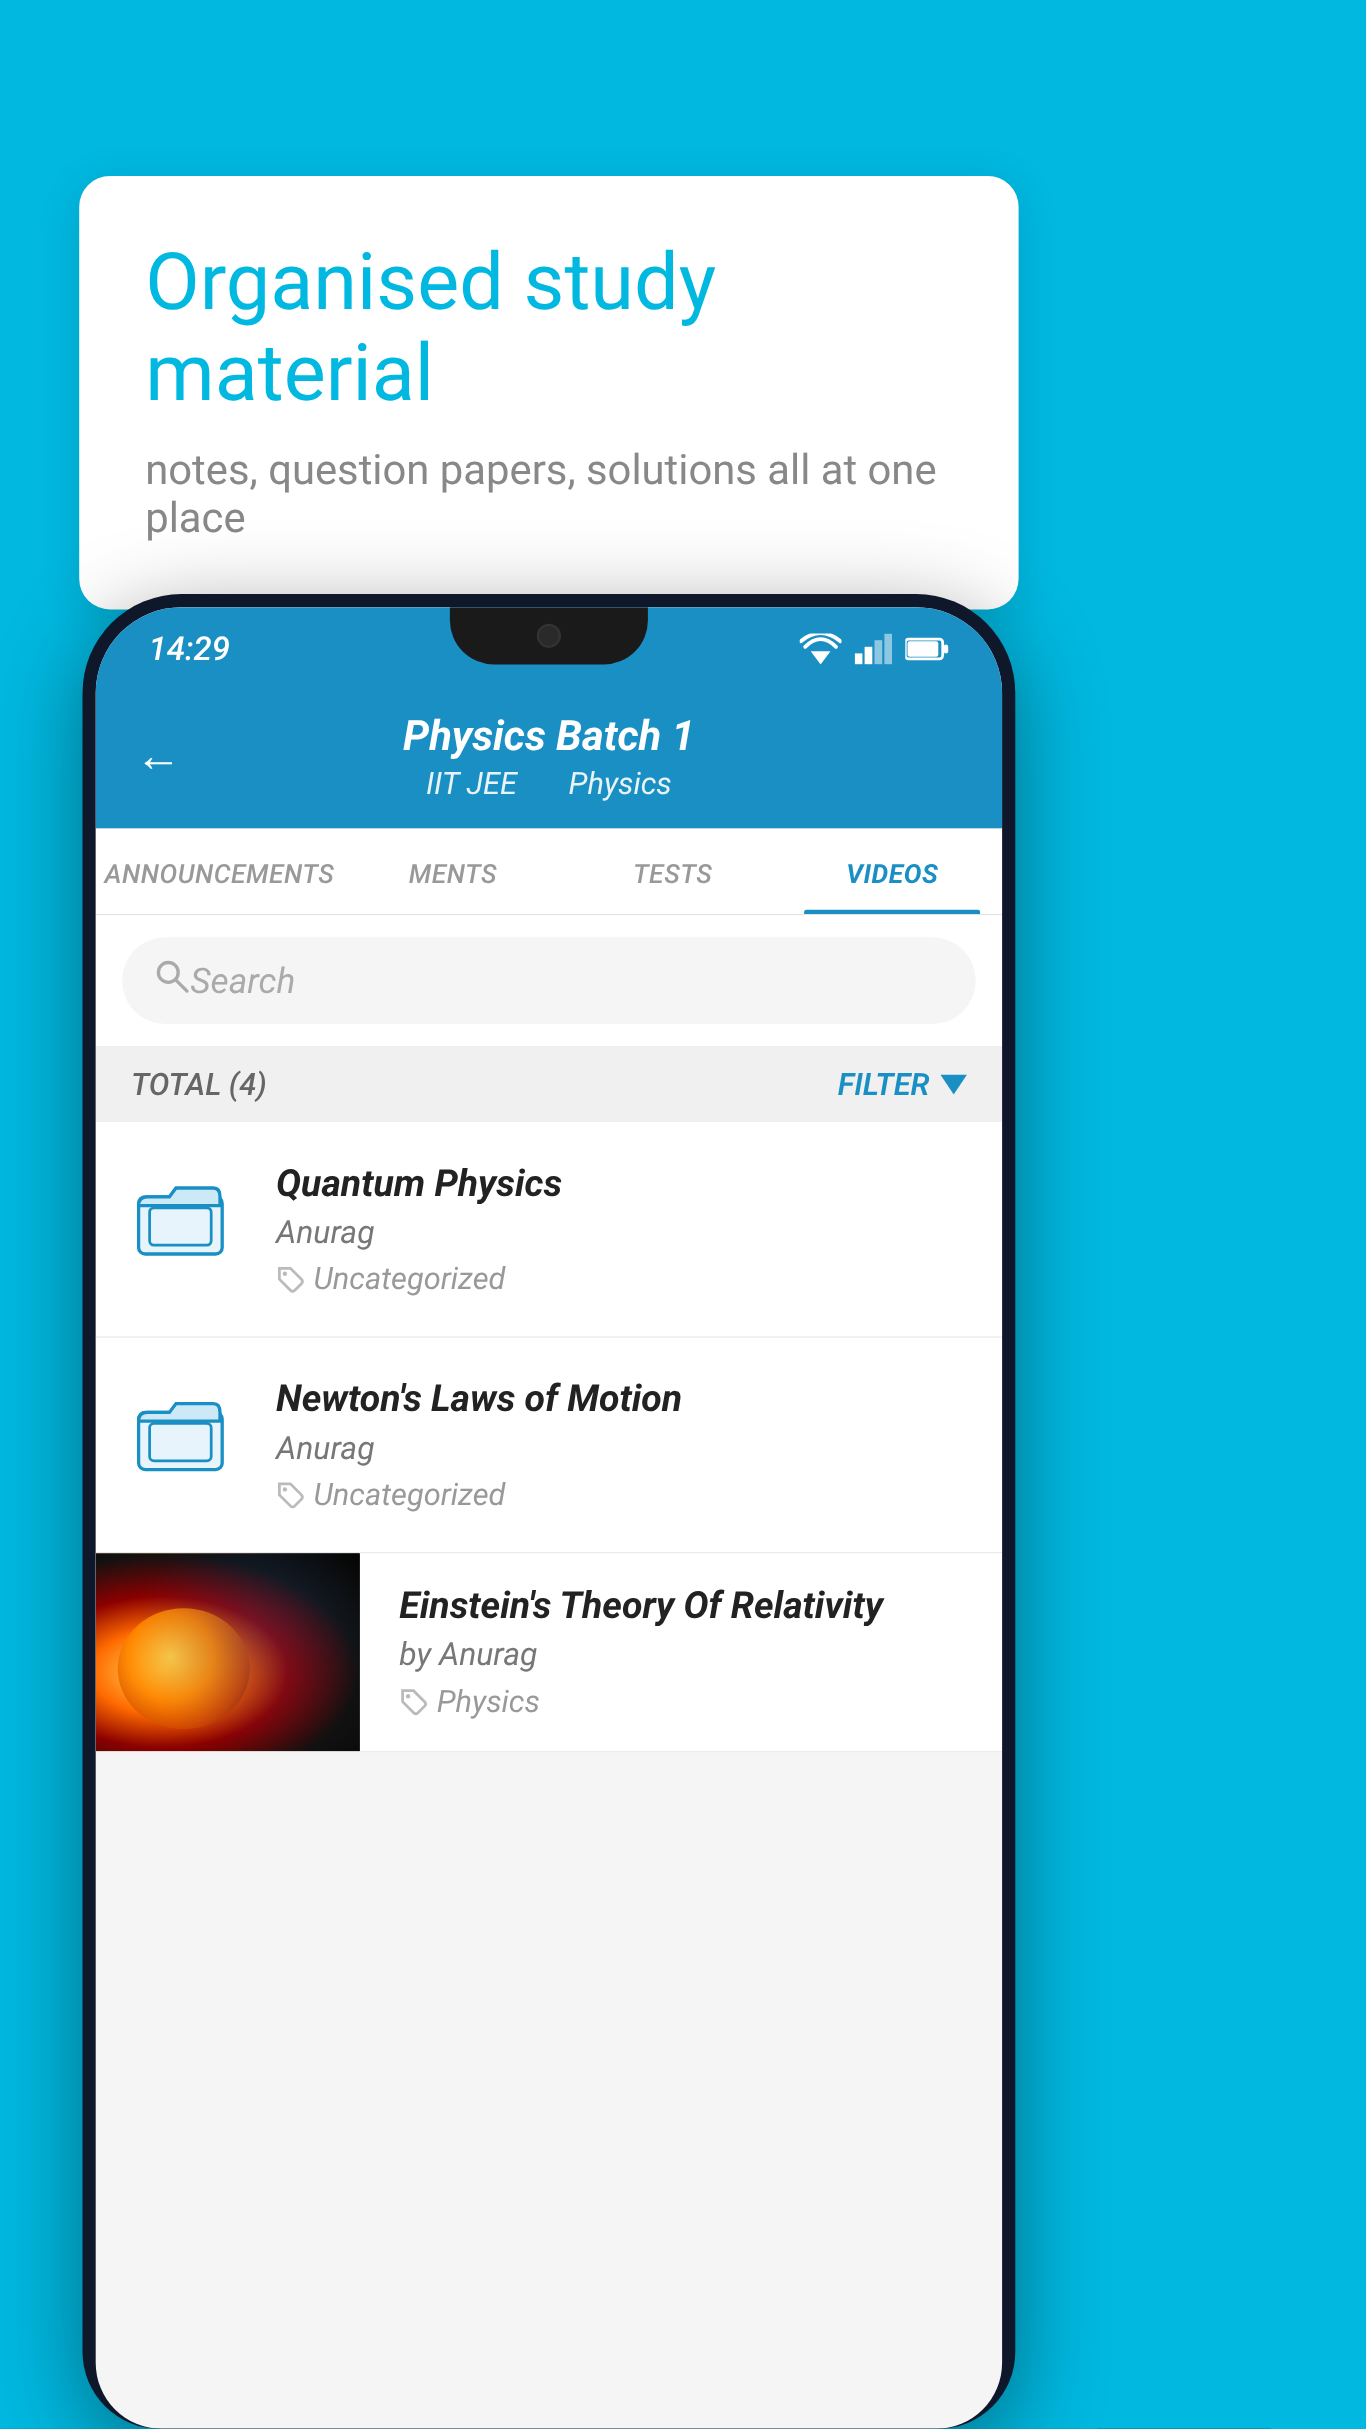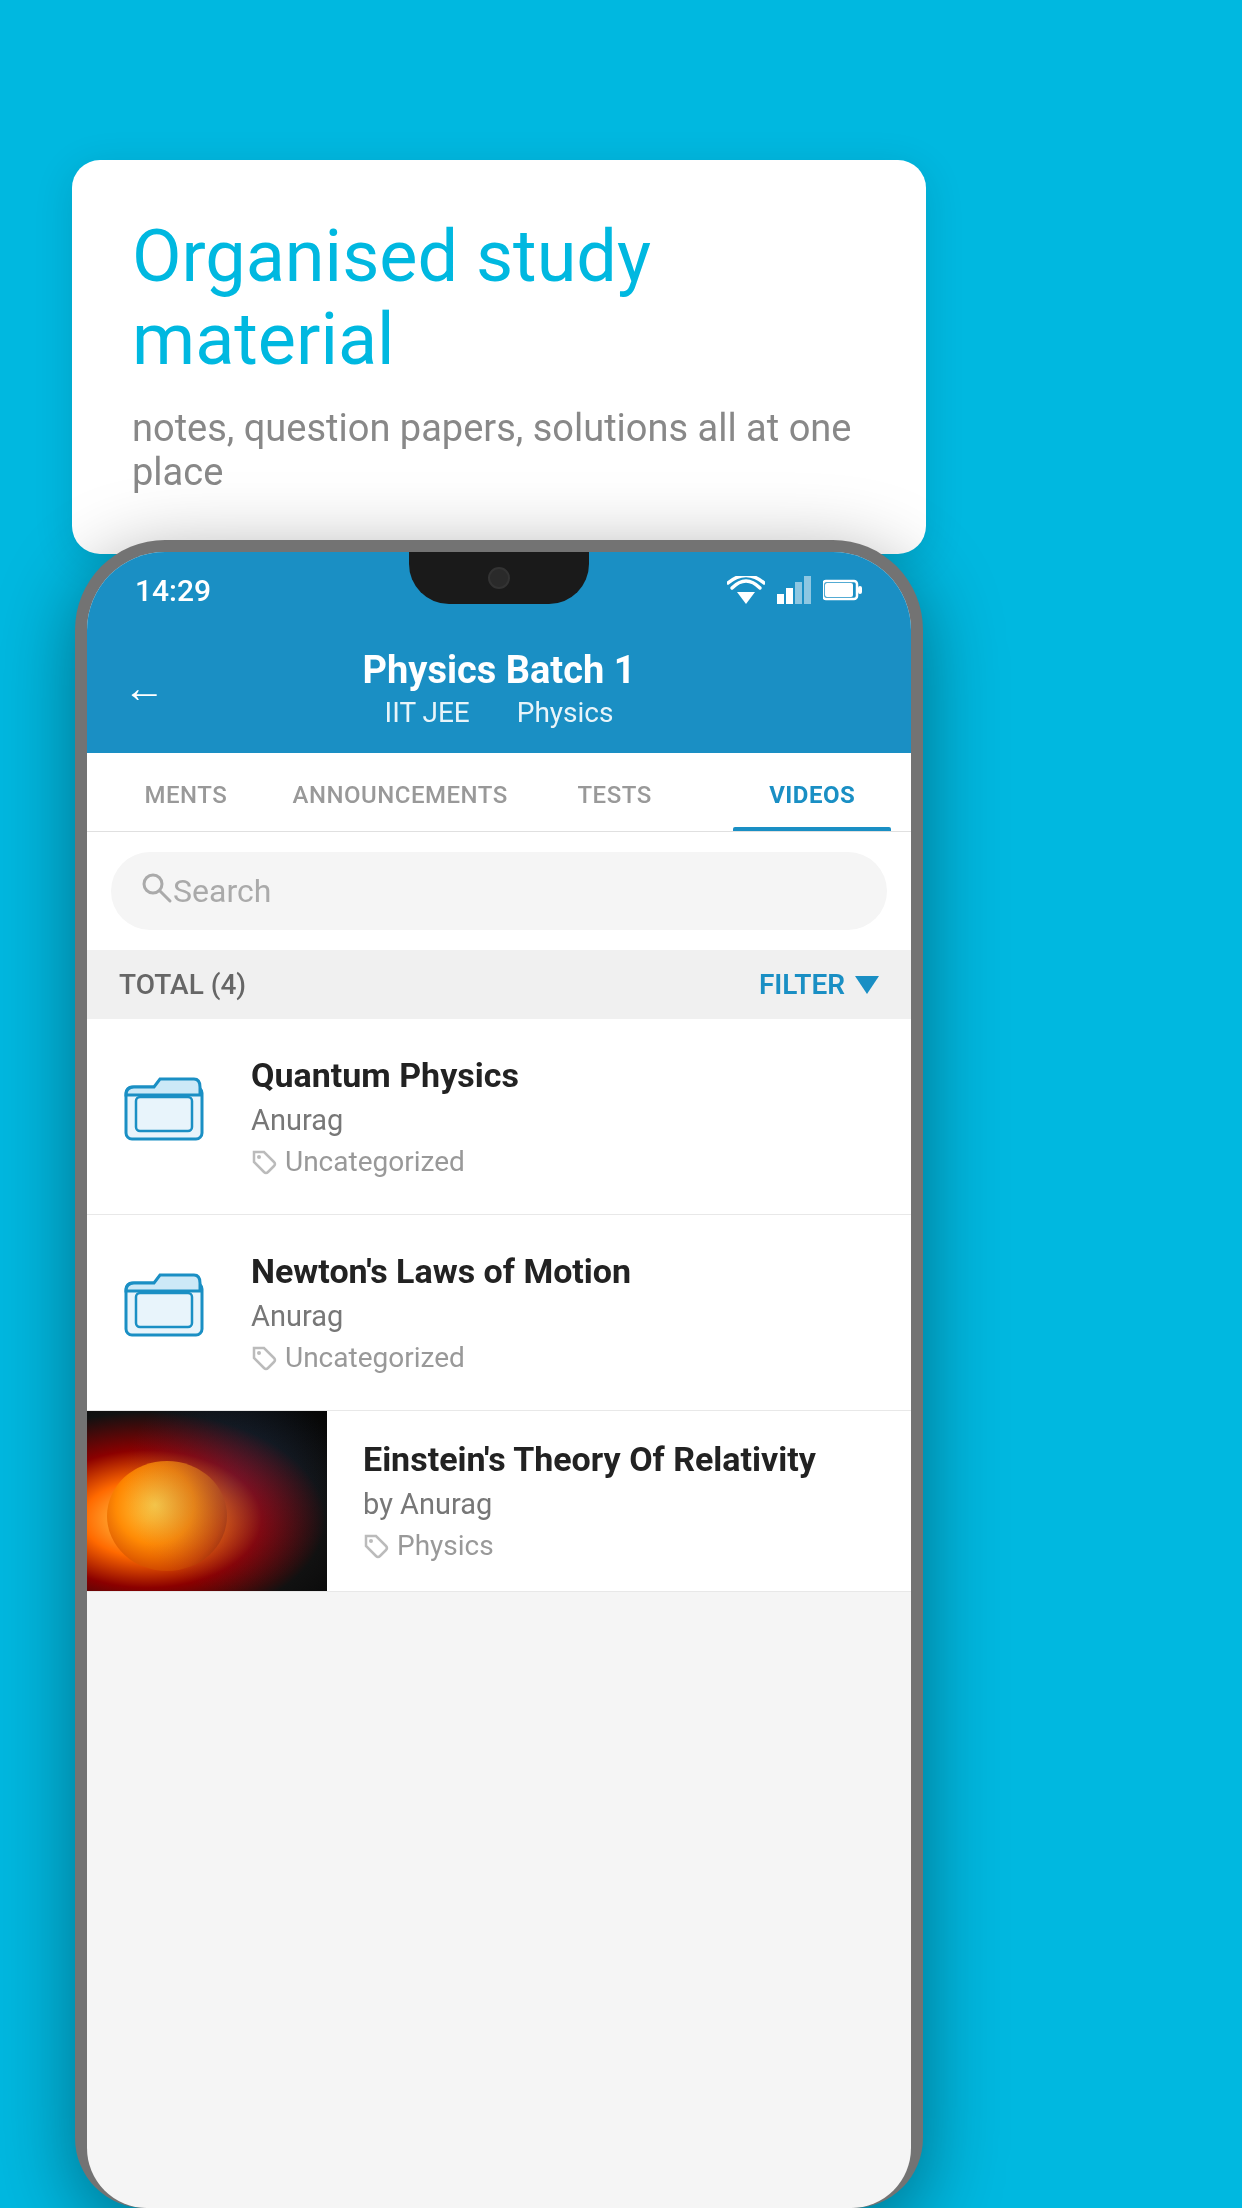--- a/index.html
+++ b/index.html
@@ -50,24 +50,25 @@
       font-weight: 400;
     }
 
     
     .phone-frame {
       position: absolute;
       top: 540px;
       left: 75px;
       right: 75px;
       bottom: 0px;
-      background: #737373;
+      background: #0f172a;
       border-radius: 90px 90px 70px 70px;
       box-shadow: 0 20px 80px rgba(0,0,0,0.4);
       overflow: hidden;
+      font-style: italic;
     }
 
     
     .phone-screen {
       position: absolute;
       top: 12px;
       left: 12px;
       right: 12px;
       bottom: 0;
       background: #f5f5f5;
@@ -369,24 +370,24 @@
         <div class="header-title">Physics Batch 1</div>
         <div class="header-subtitle">
           <span>IIT JEE</span>
           <span>  </span>
           <span>Physics</span>
         </div>
       </div>
 
       <div class="tabs">
         <div class="tab">
+          <span>ANNOUNCEMENTS</span>
+        </div>
+        <div class="tab">
           <span>MENTS</span>
-        </div>
-        <div class="tab">
-          <span>ANNOUNCEMENTS</span>
         </div>
         <div class="tab">
           <span>TESTS</span>
         </div>
         <div class="tab active">
           <span>VIDEOS</span>
         </div>
       </div>
 
       <div class="search-container">

